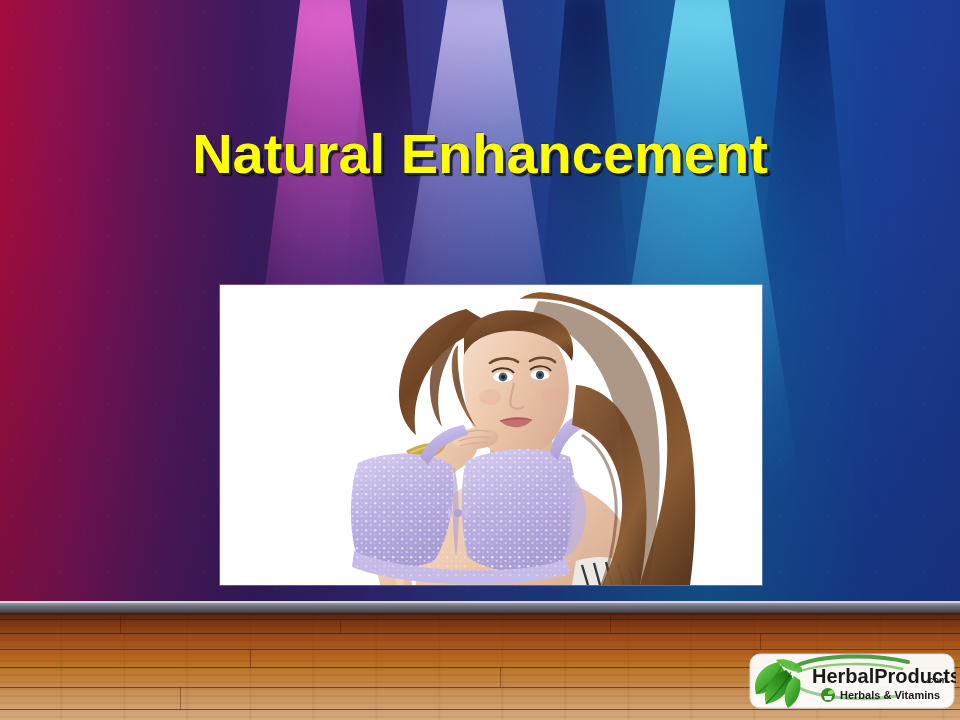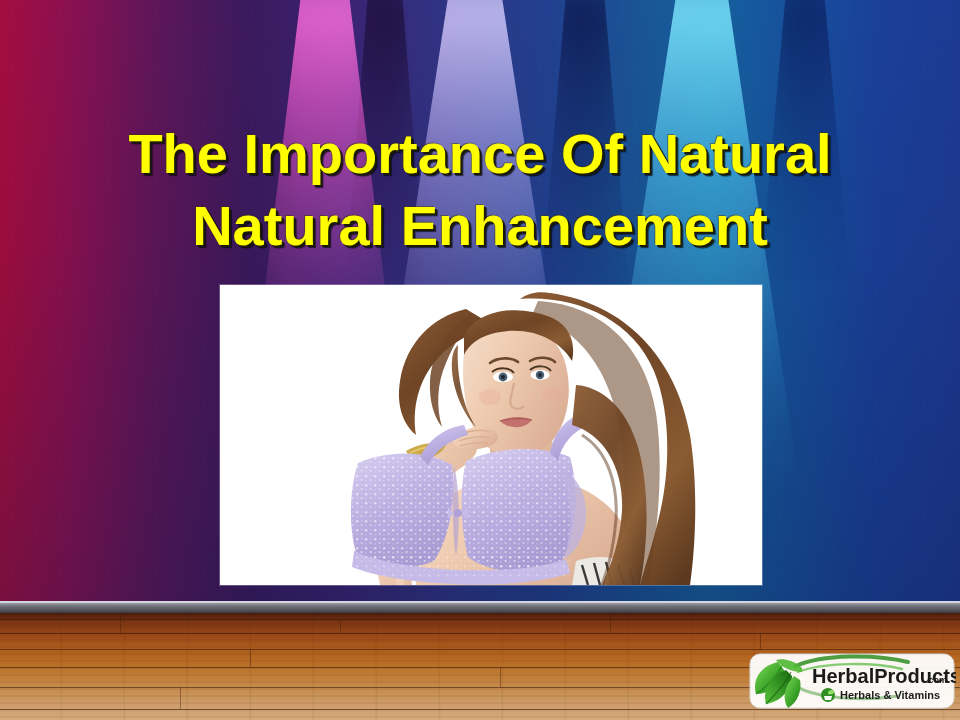--- a/index.html
+++ b/index.html
@@ -232,21 +232,20 @@
     <div class="gap gap-a"></div>
     <div class="gap gap-b"></div>
     <div class="gap gap-c"></div>
 
     <div class="cone cone-pink"></div>
     <div class="cone cone-lilac"></div>
     <div class="cone cone-cyan"></div>
   </div>
 
   <div class="title-block">
-    <span class="title-line">The Importance Of Natural</span>
     <span class="title-line">Natural Enhancement</span>
   </div>
 
   <div class="photo">
     <svg viewBox="0 0 542 300" preserveAspectRatio="none" aria-hidden="true">
       <defs>
         <linearGradient id="skin" x1="0" y1="0" x2="1" y2="0.6">
           <stop offset="0%" stop-color="#f6ddc9"></stop>
           <stop offset="45%" stop-color="#eecbb0"></stop>
           <stop offset="100%" stop-color="#dcb096"></stop>

